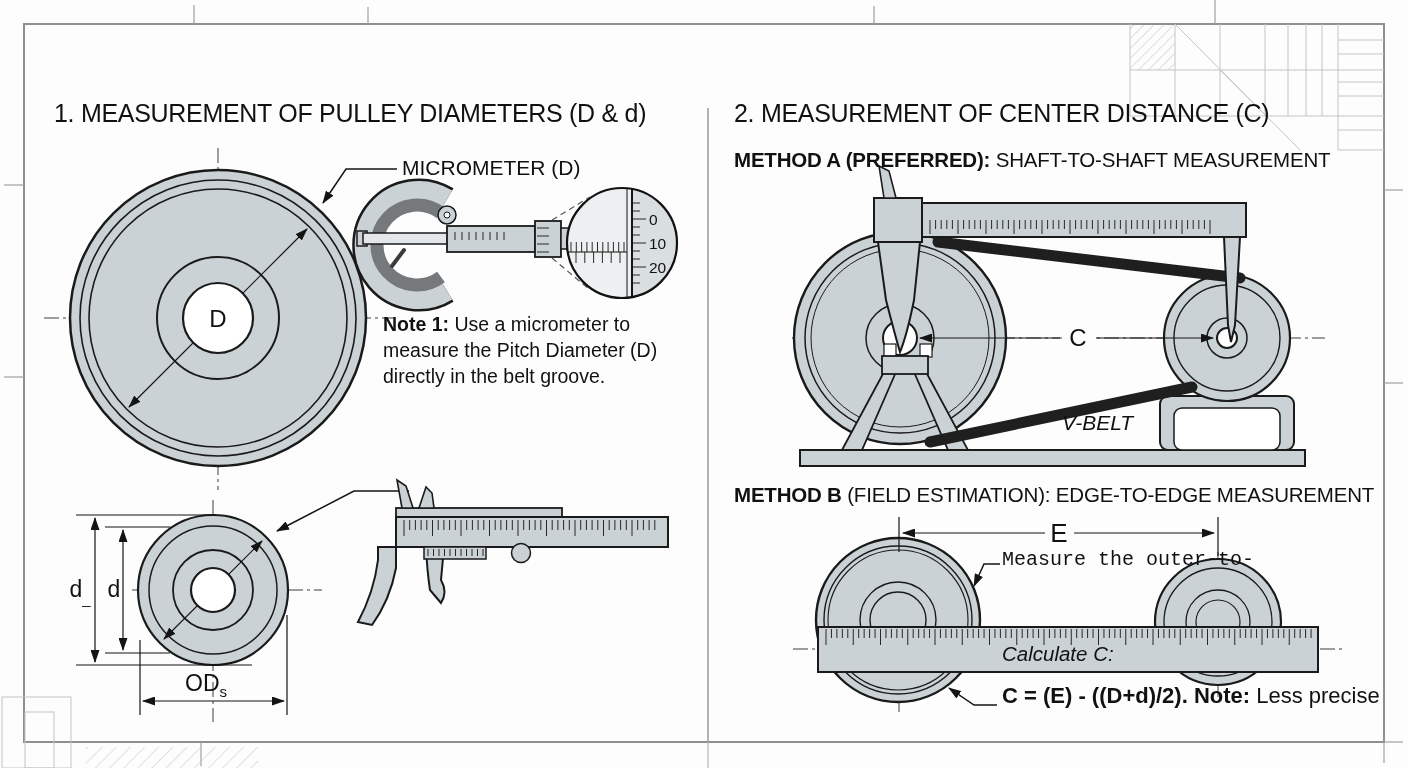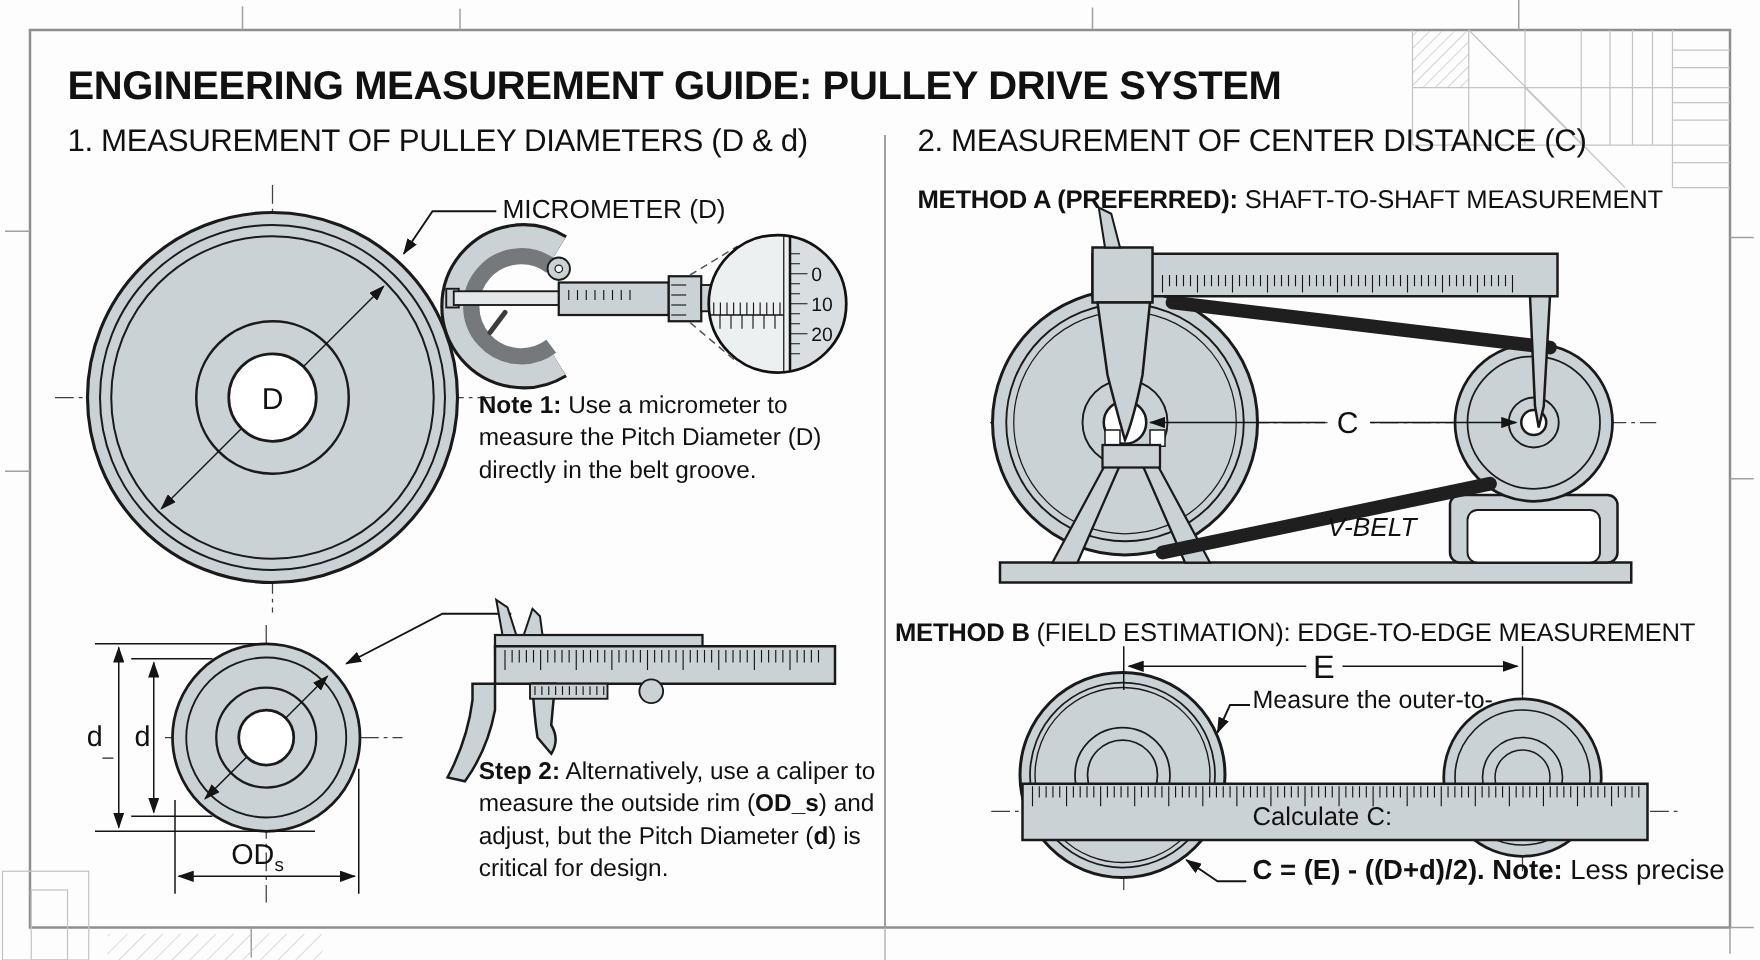--- a/index.html
+++ b/index.html
@@ -12,30 +12,30 @@
   #art{position:absolute;left:0;top:0;}
   .abs{position:absolute;white-space:nowrap;}
   .wrap{white-space:normal;}
   .b{font-weight:700;}
   #title{left:54px;top:50px;font-size:32px;font-weight:700;letter-spacing:-0.3px;}
   .sechead{font-size:25px;letter-spacing:-0.3px;}
   #h1{left:54px;top:99px;}
   #h2{left:734px;top:99px;}
   .methodhead{font-size:20.5px;letter-spacing:-0.2px;}
   #ma-head{left:734px;top:148px;}
-  #mb-head{left:716px;top:483px;margin-top:12px;}
+  #mb-head{left:734px;top:483px;}
   .steptext{font-size:19.5px;line-height:1.33;}
   #step1{left:383px;top:312px;width:305px;}
   #step2{left:383px;top:605px;width:332px;}
   #mic-label{left:402px;top:156px;font-size:21px;}
   #cal-label{left:413px;top:478px;font-size:21px;}
   #cal-label sub{font-size:0.7em;}
   #vbelt-label{left:1062px;top:411px;font-size:21px;font-style:italic;}
-  #mb-note{left:1002px;top:545px;width:270px;font-size:20px;line-height:30px;}
-  #mb-calc{left:1002px;top:642px;font-size:20.5px;}
+  #mb-note{left:1002px;top:545px;width:270px;font-size:20px;line-height:30px;font-family:Liberation Mono, monospace;}
+  #mb-calc{left:1002px;top:642px;font-size:20.5px;font-style:italic;}
   #mb-formula{left:1002px;top:683px;font-size:22px;}
   svg text{font-family:"Liberation Sans",sans-serif;fill:var(--text);}
   .pf{fill:var(--pulley);stroke:var(--outline);}
   .nf{fill:none;stroke:var(--outline);}
   .wf{fill:#fff;stroke:var(--outline);}
   .cl{fill:none;stroke:#3f3f3f;stroke-width:1;stroke-dasharray:15 4 3 4;}
   .dim{stroke:#141414;stroke-width:1.2;fill:none;}
   .leader{stroke:#141414;stroke-width:1.5;fill:none;}
   .deco{stroke:var(--decor);stroke-width:1;fill:none;}
   .tickg line{stroke:#141414;stroke-width:0.9;}
@@ -511,31 +511,29 @@
       <line class="dim" x1="1218" y1="517" x2="1218" y2="556"></line>
       <line class="dim" x1="1045" y1="533" x2="903" y2="533" marker-end="url(#ah)"></line>
       <line class="dim" x1="1074" y1="533" x2="1214" y2="533" marker-end="url(#ah)"></line>
       <text x="1059" y="542" text-anchor="middle" font-size="26">E</text>
     </g>
     <polyline class="leader" points="1000,564 984,564 974,586" marker-end="url(#ah)"></polyline>
     <polyline class="leader" points="997,705 974,705 949,688" marker-end="url(#ah)"></polyline>
   </g>
 </svg>
 
-<div class="abs" id="title">ENGINEERING MEASUREMENT GUIDE: PULLEY DRIVE SYSTEM</div>
 
 <div class="abs sechead" id="h1">1. MEASUREMENT OF PULLEY DIAMETERS (D &amp; d)</div>
 <div class="abs sechead" id="h2">2. MEASUREMENT OF CENTER DISTANCE (C)</div>
 
 <div class="abs" id="mic-label">MICROMETER (D)</div>
 
 <div class="abs steptext wrap" id="step1"><span class="b">Note 1:</span><span> Use a micrometer to measure the Pitch Diameter (D) directly in the belt groove.</span></div>
 
 
-<div class="abs steptext wrap" id="step2"><span class="b">Step 2:</span><span> Alternatively, use a caliper to measure the outside rim (</span><span class="b">OD_s</span><span>) and adjust, but the Pitch Diameter (</span><span class="b">d</span><span>) is critical for design.</span></div>
 
 <div class="abs methodhead" id="ma-head"><span class="b">METHOD A (PREFERRED):</span><span> SHAFT-TO-SHAFT MEASUREMENT</span></div>
 
 <div class="abs" id="vbelt-label">V-BELT</div>
 
 <div class="abs methodhead" id="mb-head"><span class="b">METHOD B</span><span> (FIELD ESTIMATION): EDGE-TO-EDGE MEASUREMENT</span></div>
 
 <div class="abs wrap" id="mb-note">
   <div>Measure the outer-to-</div>
 </div>

